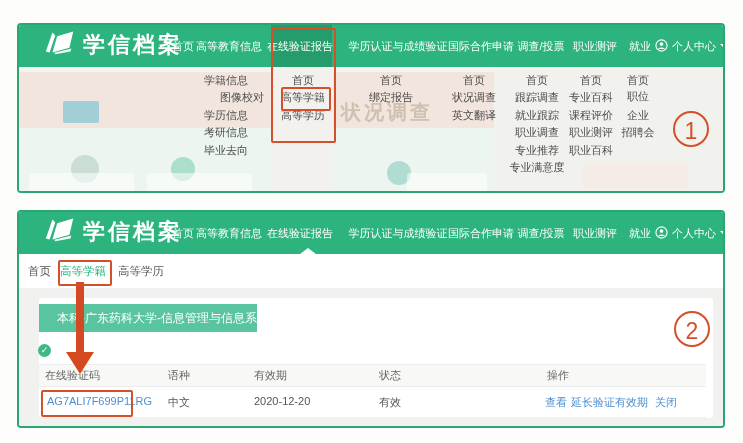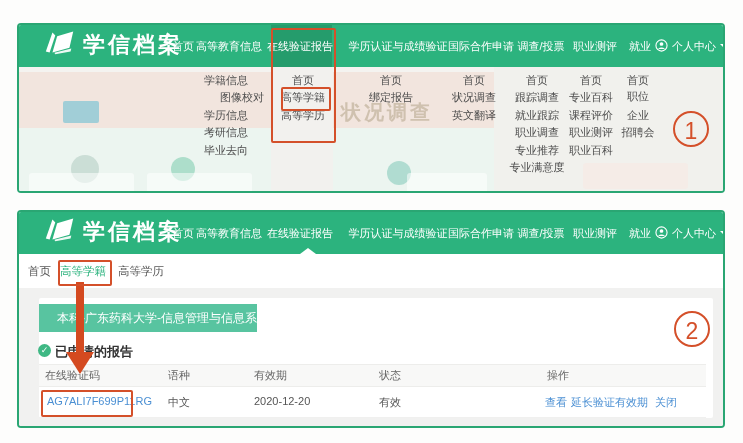--- a/index.html
+++ b/index.html
@@ -180,21 +180,20 @@
     <div class="sn" style="left:9px;">首页</div>
     <div class="sn active" style="left:64px;transform:translateX(-50%);">高等学籍</div>
     <div class="sn" style="left:122px;transform:translateX(-50%);">高等学历</div>
   </div>
 
   <div class="content-bg"></div>
   <div class="card"></div>
   <div class="banner">本科-广东药科大学-信息管理与信息系统</div>
 
   <div class="sec-icon">✓</div>
-  <div class="sec-title">已申请的报告</div>
 
   <div class="thead"></div>
   <div class="th" style="left:26px;">在线验证码</div>
   <div class="th" style="left:149px;">语种</div>
   <div class="th" style="left:235px;">有效期</div>
   <div class="th" style="left:360px;">状态</div>
   <div class="th" style="left:528px;">操作</div>
 
   <div class="td link" style="left:28px;">AG7ALI7F699P11RG</div>
   <div class="td" style="left:149px;">中文</div>

